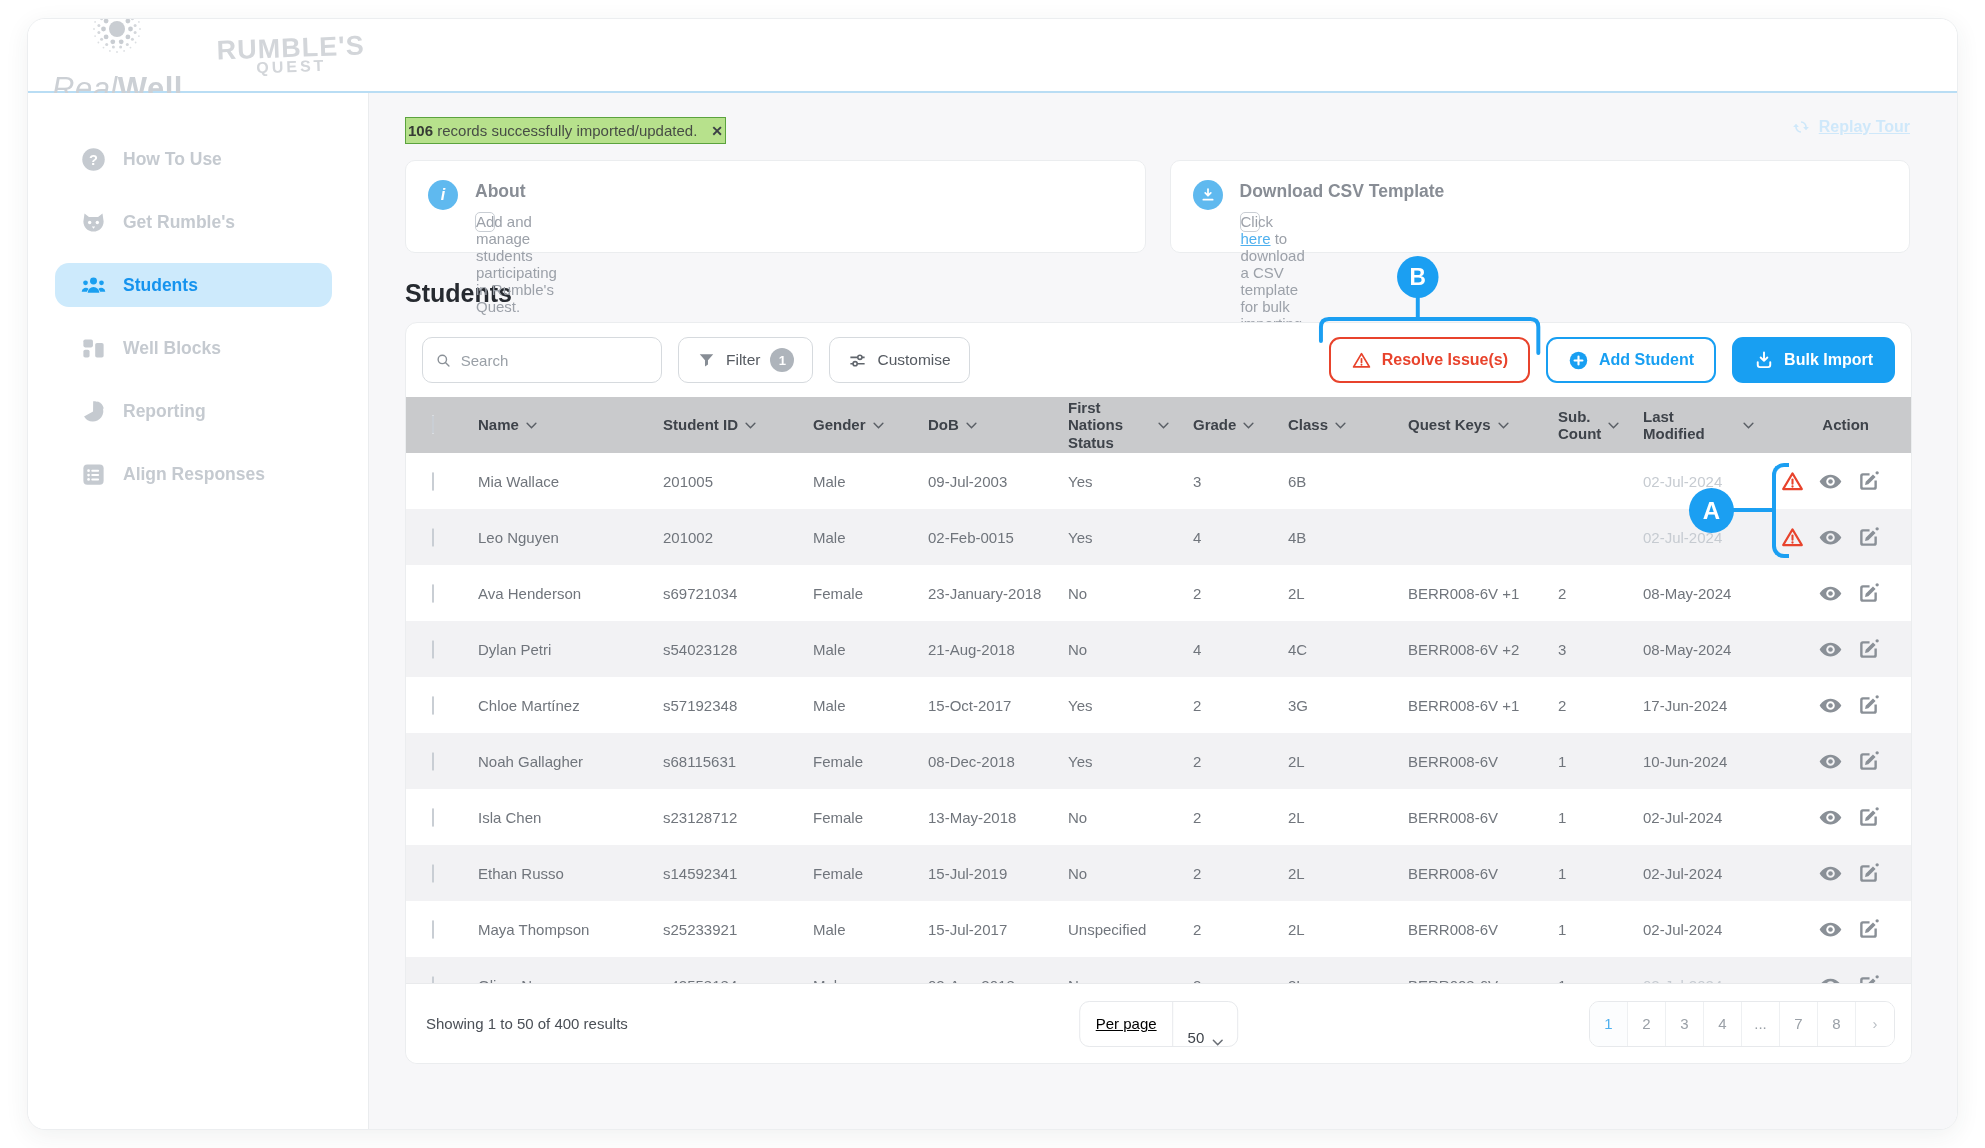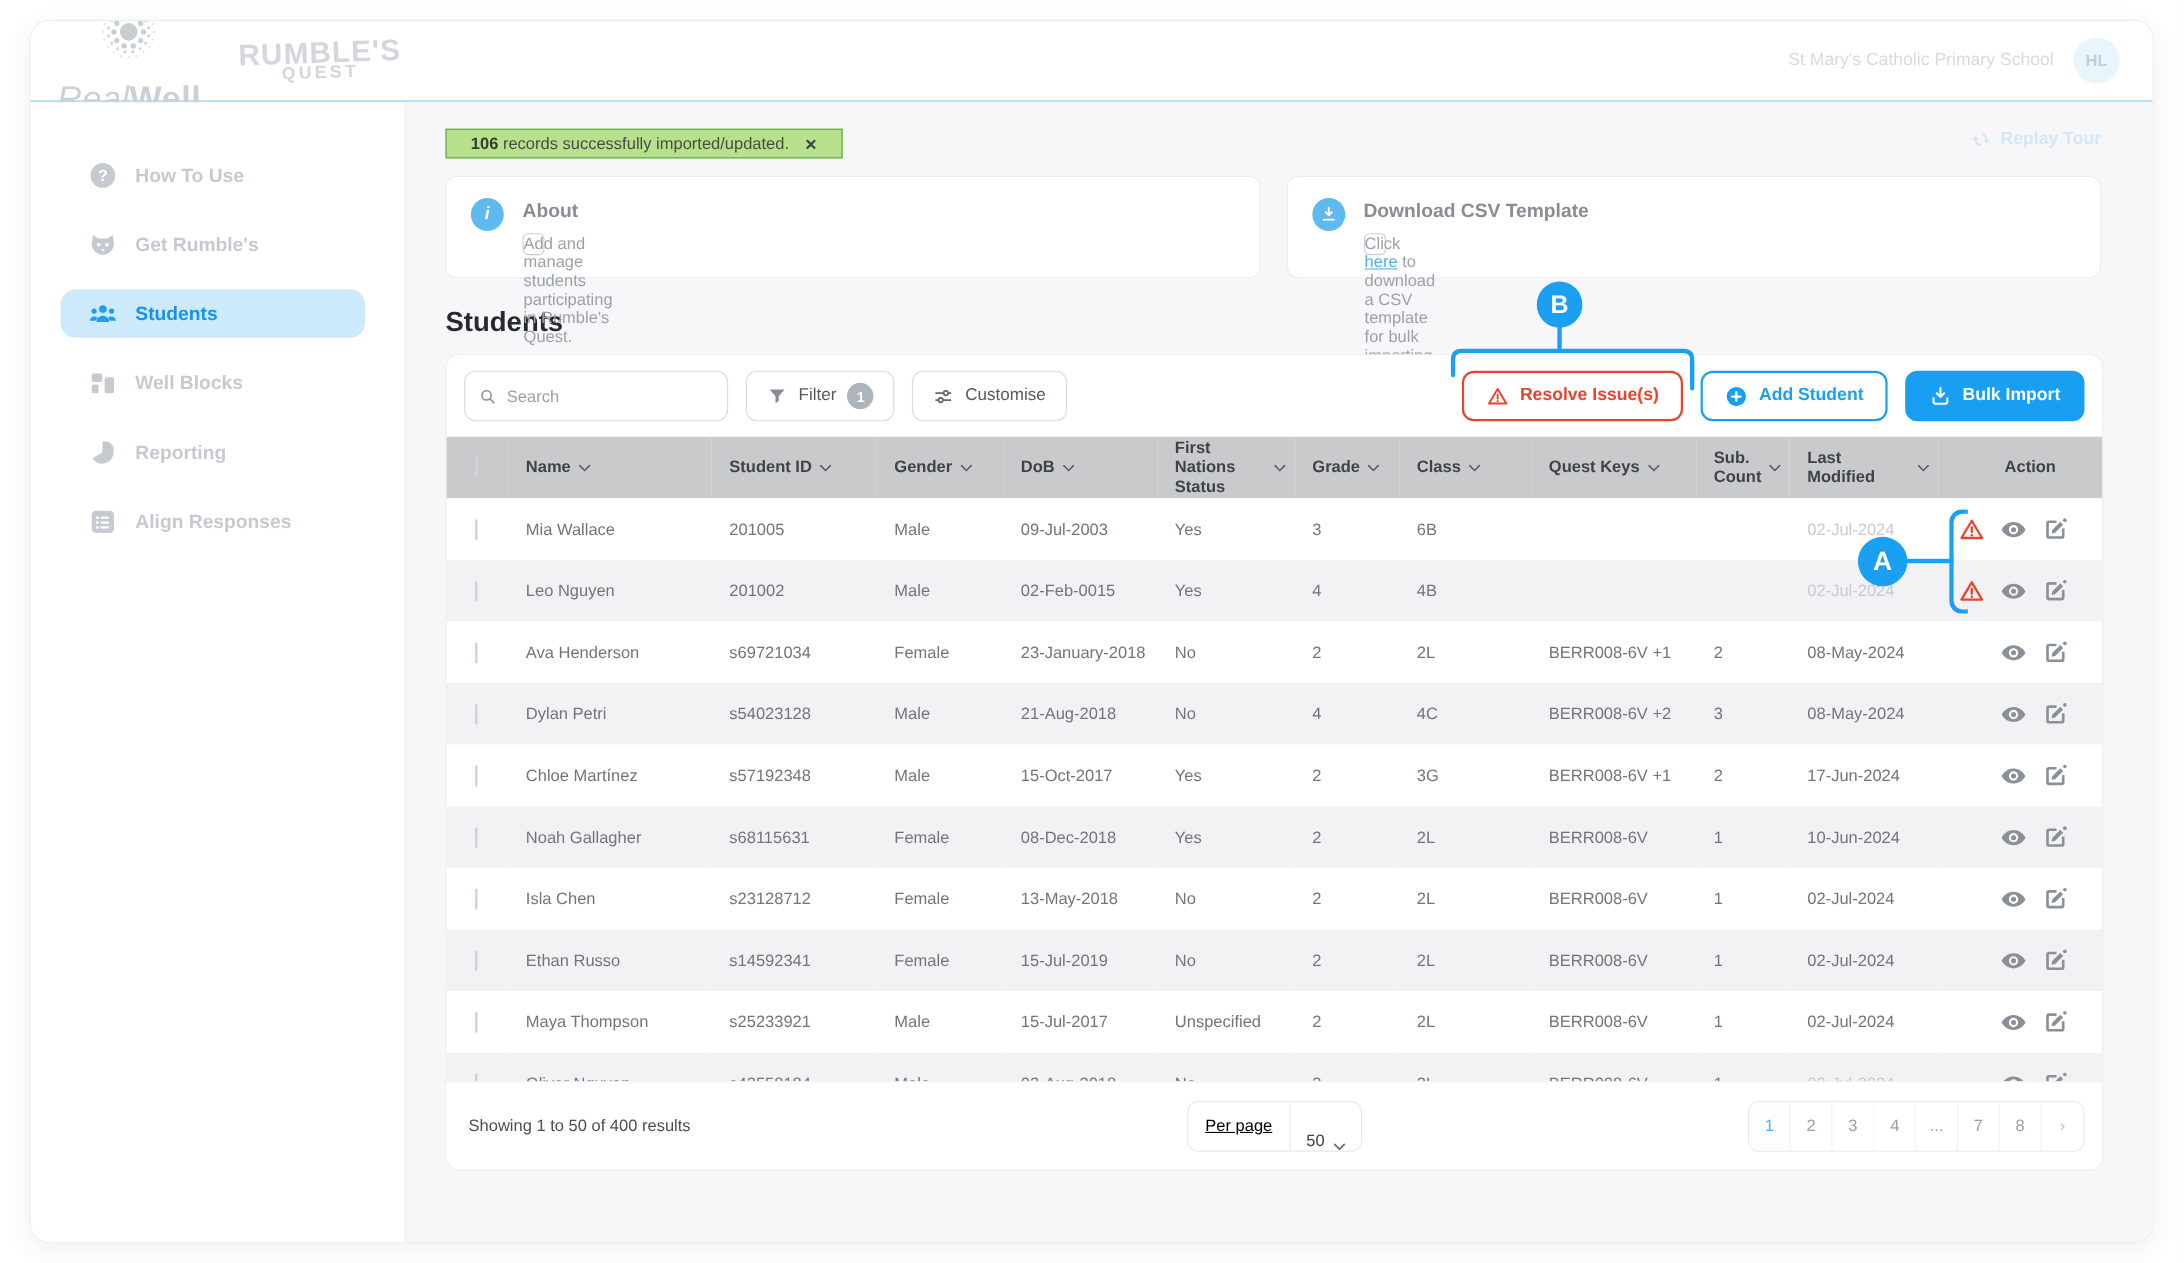--- a/index.html
+++ b/index.html
@@ -29,24 +29,24 @@
   .side-item { display:flex; align-items:center; gap:16px; height:44px; margin:0 36px 19px 38px;
                padding:0 14px; border-radius:14px; color:#c5cad0; font-size:17.5px; font-weight:600; cursor:pointer; }
   .side-item svg { width:27px; height:27px; flex:0 0 27px; }
   .side-item.active { background:#cdeafc; color:#1593ee; margin-left:27px; padding-left:25px; }
 
   .main { flex:1; background:#f7f7f9; padding:24px 47px 0 36px; position:relative; overflow:hidden; }
 
   
   .banner-row { display:flex; align-items:flex-start; }
   .toast { display:inline-flex; align-items:center; gap:8px; background:#b7e18c; border:1.5px solid #5ba33e;
-           padding:4px 22px; font-size:15px; color:#474d45; }
+           padding:4px 2px; font-size:15px; color:#474d45; }
   .toast b { color:#363b34; }
   .toast .close { font-size:14px; color:#3c4046; margin-left:6px; cursor:pointer; font-weight:700; }
-  .replay { margin-left:auto; display:flex; align-items:center; gap:8px; color:#cfe8fa; font-size:16px; font-weight:700; cursor:pointer; }
+  .replay { margin-left:auto; display:flex; align-items:center; gap:8px; color:#cfe8fa; font-size:16px; font-weight:700; cursor:pointer;text-decoration:underline; }
 
   
   .cards { display:flex; gap:24px; margin-top:16px; }
   .card { flex:1; background:#fff; border:1px solid #ebedef; border-radius:10px; padding:17px 22px 20px 22px; position:relative; min-height:92px; }
   .card .lead-ic { position:absolute; left:22px; top:19px; width:30px; height:30px; border-radius:50%;
                    background:#5fb9ef; color:#fff; display:flex; align-items:center; justify-content:center; }
   .card .ct { margin-left:47px; font-size:17.5px; font-weight:700; color:#888d95; padding-top:3px; }
   .card .cb { margin-left:47px; margin-top:10px; font-size:15px; color:#9ca1a9; display:flex; align-items:center; gap:9px; flex-wrap:wrap; }
   .link-blue { color:#4fb0ee; text-decoration:underline; cursor:pointer; }
   .learn-wrap { display:inline-flex; align-items:center; gap:7px; margin-left:16px; }
@@ -168,24 +168,20 @@
             <circle cx="39.5" cy="7.4" r=".9" fill="#dcdfe2"></circle>
             <circle cx="44.6" cy="12.5" r=".9" fill="#dcdfe2"></circle>
             <circle cx="47.9" cy="18.9" r=".9" fill="#dcdfe2"></circle>
           </svg></span>
       <span class="brand-text"><span class="w1">Real</span><span class="w2">Well</span></span>
     </div>
     <div class="quest-logo">
       <div class="q1">RUMBLE'S</div>
       <div class="q2">QUEST</div>
     </div>
-    <div class="topbar-right">
-      <span class="school-name">St Mary's Catholic Primary School</span>
-      <div class="avatar">HL</div>
-    </div>
   </div>
 
   <div class="body">
 
     <div class="sidebar" id="sidebar">
         <div class="side-item">
           <span style="width:27px;height:27px;display:inline-flex">
             <svg viewBox="0 0 24 24">
               <circle cx="12" cy="12" r="10" fill="#c5cad0"></circle>
               <text x="12" y="16.5" text-anchor="middle" font-size="13" font-weight="bold" fill="#fff" font-family="Liberation Sans, sans-serif">?</text>

